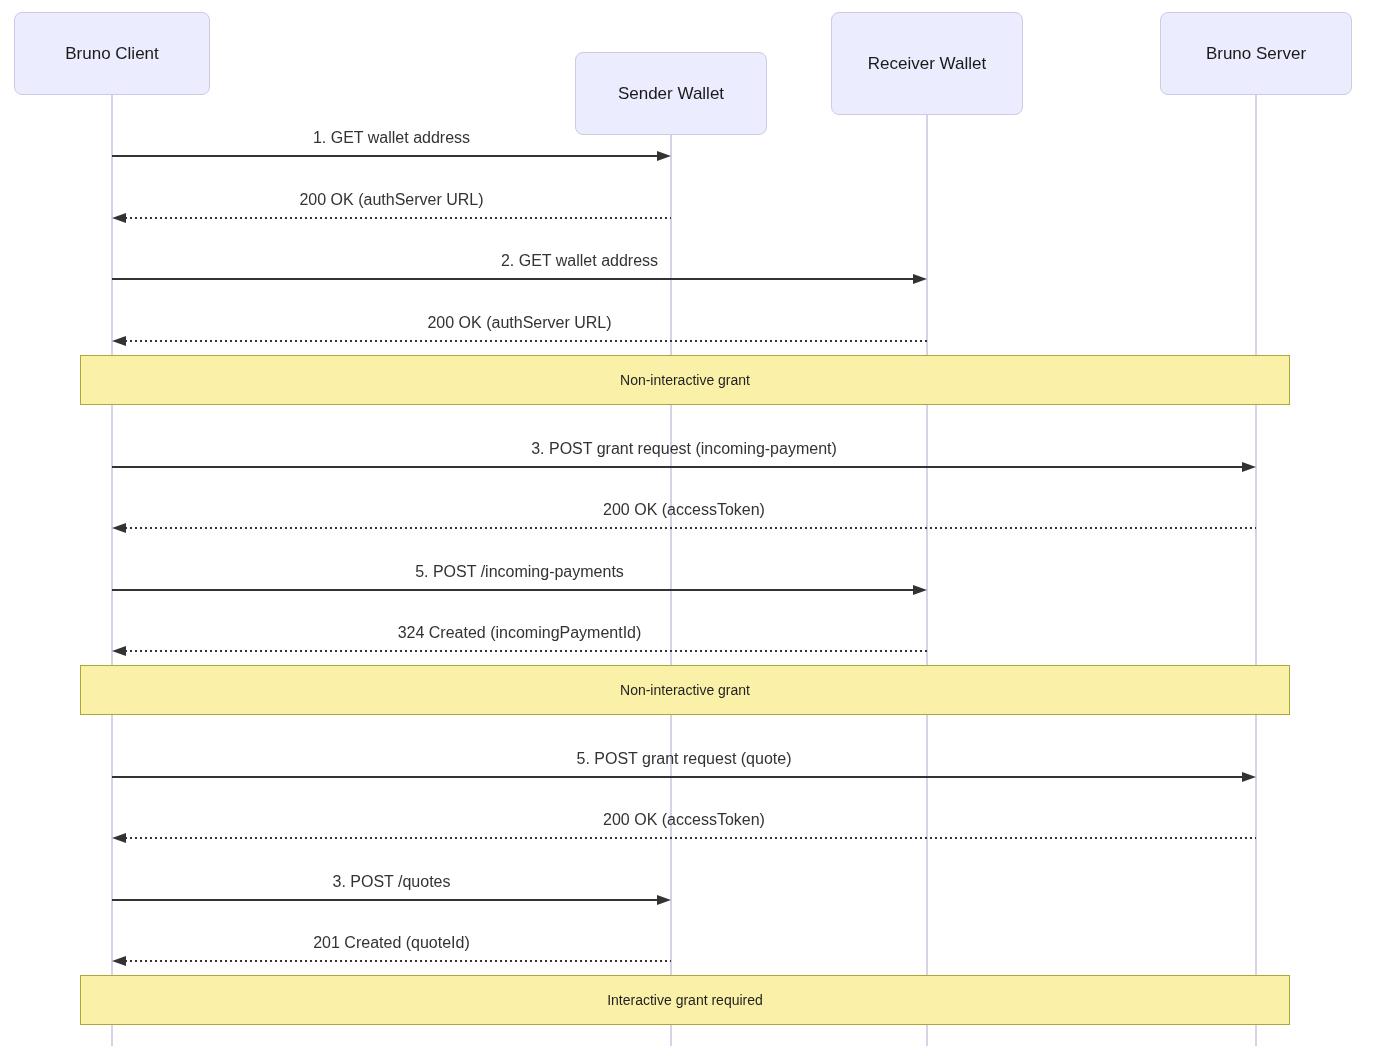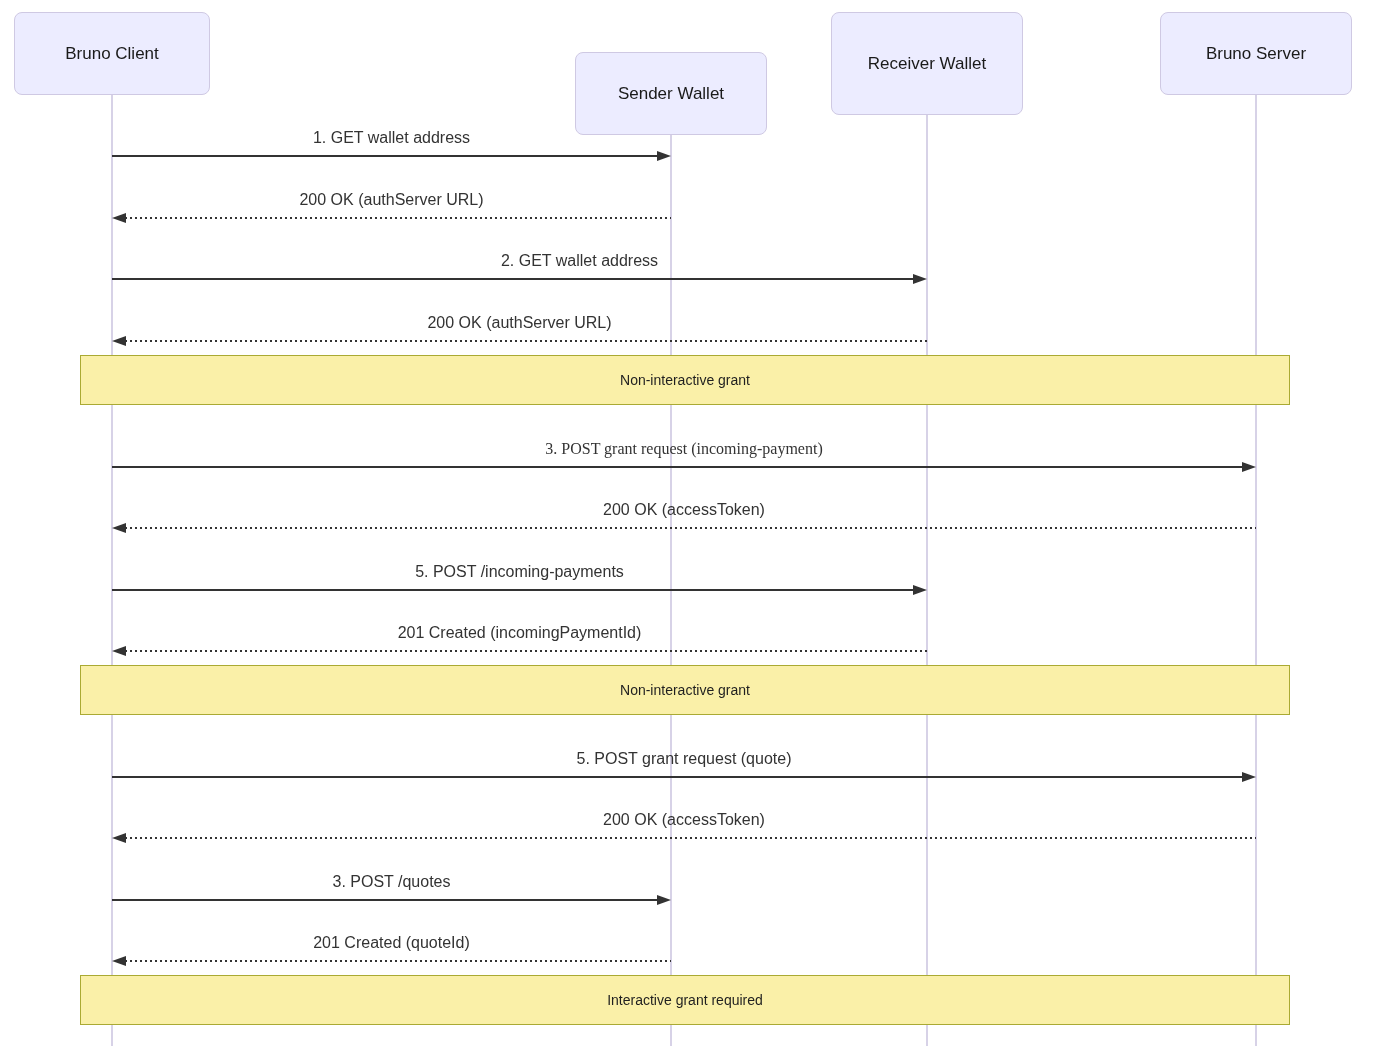--- a/index.html
+++ b/index.html
@@ -101,30 +101,30 @@
     <div class="arrowhead left" style="top: 213px; left: 112px;"></div>
     <div class="msg-label" style="left: 112px; width: 935px; top: 248px; text-align: center;">2. GET wallet address</div>
     <div class="msg-line solid" style="top: 278px; left: 112px; width: 802px;"></div>
     <div class="arrowhead right" style="top: 274px; left: 913px;"></div>
     <div class="msg-label" style="left: 112px; width: 815px; top: 310px;">200 OK (authServer URL)</div>
     <div class="msg-line dashed" style="top: 340px; left: 125px; width: 802px;"></div>
     <div class="arrowhead left" style="top: 336px; left: 112px;"></div>
     <div class="note" style="left: 80px; top: 355px; width: 1210px; height: 50px;">
       <span>Non-interactive grant</span>
     </div>
-    <div class="msg-label" style="left: 112px; width: 1144px; top: 436px; font-family: Liberation Serif, serif;">3. POST grant request (incoming-payment)</div>
+    <div class="msg-label" style="left: 112px; width: 1144px; top: 436px;">3. POST grant request (incoming-payment)</div>
     <div class="msg-line solid" style="top: 466px; left: 112px; width: 1131px;"></div>
     <div class="arrowhead right" style="top: 462px; left: 1242px;"></div>
     <div class="msg-label" style="left: 112px; width: 1144px; top: 497px;">200 OK (accessToken)</div>
     <div class="msg-line dashed" style="top: 527px; left: 125px; width: 1131px;"></div>
     <div class="arrowhead left" style="top: 523px; left: 112px;"></div>
     <div class="msg-label" style="left: 112px; width: 815px; top: 559px;">5. POST /incoming-payments</div>
     <div class="msg-line solid" style="top: 589px; left: 112px; width: 802px;"></div>
     <div class="arrowhead right" style="top: 585px; left: 913px;"></div>
-    <div class="msg-label" style="left: 112px; width: 815px; top: 620px;">201 Created (incomingPaymentId)</div>
+    <div class="msg-label" style="left: 112px; width: 815px; top: 620px;">324 Created (incomingPaymentId)</div>
     <div class="msg-line dashed" style="top: 650px; left: 125px; width: 802px;"></div>
     <div class="arrowhead left" style="top: 646px; left: 112px;"></div>
     <div class="note" style="left: 80px; top: 665px; width: 1210px; height: 50px;">
       <span>Non-interactive grant</span>
     </div>
     <div class="msg-label" style="left: 112px; width: 1144px; top: 746px;">5. POST grant request (quote)</div>
     <div class="msg-line solid" style="top: 776px; left: 112px; width: 1131px;"></div>
     <div class="arrowhead right" style="top: 772px; left: 1242px;"></div>
     <div class="msg-label" style="left: 112px; width: 1144px; top: 807px;">200 OK (accessToken)</div>
     <div class="msg-line dashed" style="top: 837px; left: 125px; width: 1131px;"></div>

